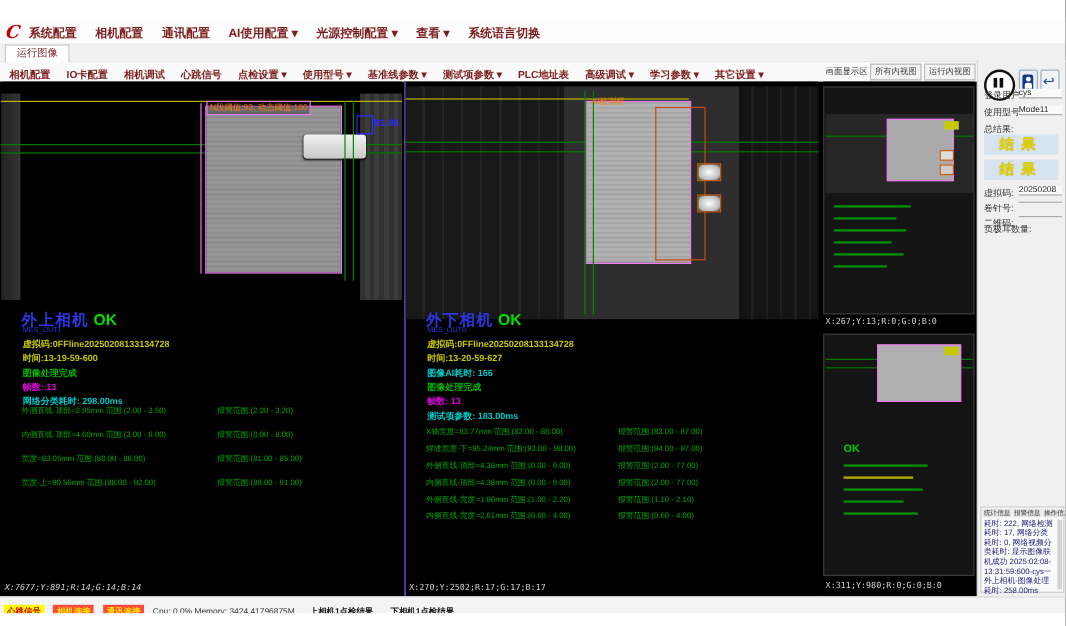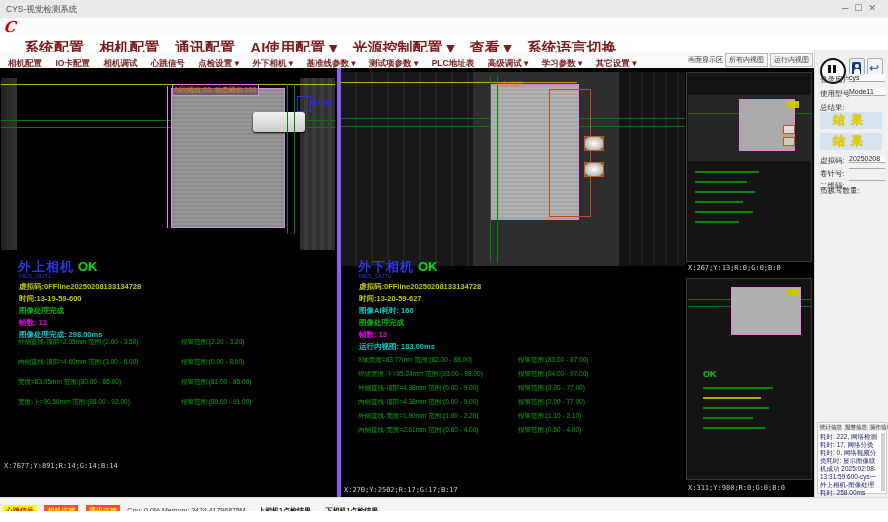--- a/index.html
+++ b/index.html
@@ -5,35 +5,35 @@
   html,body{margin:0;padding:0;background:#888;}
   #app{position:relative;width:888px;height:522px;background:#fff;font-family:"Liberation Sans",sans-serif;overflow:hidden;user-select:none;}
   .abs{position:absolute;}
   
   #titlebar{left:0;top:0;width:888px;height:18px;background:#e9e9e9;border-bottom:1px solid #d6d6d6;}
   #title-text{left:6px;top:4px;font-size:8.5px;color:#555;}
   #win-controls{right:6px;top:3px;font-size:9px;color:#666;letter-spacing:6px;}
   #win-controls span{cursor:pointer;}
   #menubar{left:0;top:18px;width:888px;height:18px;background:#fcfcfc;}
   #logo{left:5px;top:0px;font-family:"DejaVu Serif",serif;font-style:italic;font-weight:bold;font-size:15px;color:#c40000;transform:skewX(-8deg);}
-  .menu-item{display:inline-block;margin-right:11px;font-size:15px;color:#7c1d1d;font-weight:bold;line-height:18px;cursor:default;margin-top:21px;}
+  .menu-item{display:inline-block;margin-right:11px;font-size:10px;color:#7c1d1d;font-weight:bold;line-height:18px;cursor:default;}
   #menu-items{left:24px;top:0;}
   #tabrow{left:0;top:36px;width:888px;height:15px;background:#f1f1f1;border-bottom:1px solid #e3e3e3;}
   #run-tab{left:4px;top:1px;padding:1px 9px;background:#fff;border:1px solid #c9c9c9;border-bottom:none;font-size:8.5px;color:#7c1d1d;}
   #toolbar{left:0;top:52px;width:814px;height:16px;background:#fafafa;}
   .tool-item{display:inline-block;margin-right:9px;font-size:8.5px;color:#7c1d1d;font-weight:bold;line-height:16px;cursor:default;}
   #tool-items{left:8px;top:0;}
   #aux-tabs{left:686px;top:53px;height:14px;font-size:7px;color:#444;}
   #aux-tabs .atab{display:inline-block;border:1px solid #bbb;background:#f4f4f4;padding:1px 3px;margin-right:2px;}
   #aux-tabs .alabel{display:inline-block;padding:1px 2px;color:#333;}
   
   #main{left:0;top:68px;width:812px;height:429px;background:#000;}
   .view{position:absolute;top:0;height:429px;background:#000;}
   #left-view{left:1px;width:334px;}
-  #center-view{left:337px;width:344px;border-left:4px solid #8b5cf6;}
+  #center-view{left:337px;width:344px;border-left:1px solid #8b5cf6;}
   #aux-col{left:686px;width:146px;}
   .coords{position:absolute;font-family:"DejaVu Sans Mono",monospace;font-size:7px;color:#cfcfcf;}
   
   .gh{position:absolute;height:1px;background:#007d00;}
   .gv{position:absolute;width:1px;background:#008a00;}
   .yline{position:absolute;height:1px;background:#b5b500;}
   #l-band-left{left:0;top:10px;width:16px;height:172px;background:linear-gradient(90deg,#222,#343434);}
   #l-band-right{left:299px;top:10px;width:35px;height:172px;background:repeating-linear-gradient(90deg,#303030 0 4px,#3c3c3c 4px 8px);}
   #l-part{left:170px;top:20px;width:112px;height:138px;background:repeating-linear-gradient(0deg,#8d8d8d 0 2px,#979797 2px 4px);border:1px solid #f078f0;}
   #l-pink-v{left:166px;top:18px;width:1px;height:142px;background:#f078f0;}
@@ -101,49 +101,46 @@
   #status-left{left:3px;top:1px;white-space:nowrap;}
   .status-txt{font-size:7px;color:#333;margin-right:8px;}
   .status-link{font-size:7px;color:#111;font-weight:bold;margin-right:10px;cursor:pointer;}
   #bottom-strip{left:0;top:511px;width:888px;height:11px;background:#ffffff;}
 </style>
 </head>
 <body>
 
 <div id="app">
 
-  <div class="abs" id="titlebar">
-    <div class="abs" id="title-text">CYS-视觉检测系统</div>
-    <div class="abs" id="win-controls">
-      <span>─</span><span>☐</span><span>✕</span>
-    </div>
-  </div>
 
   <div class="abs" id="menubar">
     <div class="abs" id="logo">C</div>
     <div class="abs" id="menu-items">
       <span class="menu-item">系统配置</span>
       <span class="menu-item">相机配置</span>
       <span class="menu-item">通讯配置</span>
       <span class="menu-item">AI使用配置 ▾</span>
       <span class="menu-item">光源控制配置 ▾</span>
       <span class="menu-item">查看 ▾</span>
       <span class="menu-item">系统语言切换</span>
     </div>
   </div>
 
+  <div class="abs" id="tabrow">
+    <div class="abs" id="run-tab">运行图像</div>
+  </div>
 
   <div class="abs" id="toolbar">
     <div class="abs" id="tool-items">
       <span class="tool-item">相机配置</span>
       <span class="tool-item">IO卡配置</span>
       <span class="tool-item">相机调试</span>
       <span class="tool-item">心跳信号</span>
       <span class="tool-item">点检设置 ▾</span>
-      <span class="tool-item">外下相机 ▾</span>
+      <span class="tool-item">使用型号 ▾</span>
       <span class="tool-item">基准线参数 ▾</span>
       <span class="tool-item">测试项参数 ▾</span>
       <span class="tool-item">PLC地址表</span>
       <span class="tool-item">高级调试 ▾</span>
       <span class="tool-item">学习参数 ▾</span>
       <span class="tool-item">其它设置 ▾</span>
     </div>
   </div>
 
   <div class="abs" id="aux-tabs">
@@ -168,39 +165,39 @@
       <div class="abs" id="l-threshold">N段阈值:93, 动态阈值:100</div>
 
       <div class="cam-title" style="left:17px;top:190px;">
         <span>外上相机</span><span class="ok">OK</span>
       </div>
       <div class="mes" style="left:18px;top:205px;">MES_OUT1</div>
       <div class="yline-txt" style="left:18px;top:214px;">虚拟码:0FFline20250208133134728</div>
       <div class="yline-txt" style="left:18px;top:226px;">时间:13-19-59-600</div>
       <div class="done-txt" style="left:18px;top:238px;">图像处理完成</div>
       <div class="frame-txt" style="left:18px;top:250px;">帧数: 13</div>
-      <div class="cyan-txt" style="left:18px;top:262px;">图像处理完成: 298.00ms</div>
+      <div class="cyan-txt" style="left:18px;top:262px;">网络分类耗时: 298.00ms</div>
 
       <div class="mrow" style="left:17px;top:270px;">
         <span>外侧直线-顶部=2.95mm 范围:(2.00 - 3.50)</span>
         <span class="alarm" style="left:163px;">报警范围:(2.20 - 3.20)</span>
       </div>
       <div class="mrow" style="left:17px;top:290px;">
         <span>内侧直线-顶部=4.60mm 范围:(3.00 - 6.00)</span>
         <span class="alarm" style="left:163px;">报警范围:(0.00 - 8.00)</span>
       </div>
       <div class="mrow" style="left:17px;top:310px;">
         <span>宽度=83.05mm 范围:(80.00 - 86.00)</span>
         <span class="alarm" style="left:163px;">报警范围:(81.00 - 85.00)</span>
       </div>
       <div class="mrow" style="left:17px;top:330px;">
         <span>宽度-上=90.56mm 范围:(88.00 - 92.00)</span>
         <span class="alarm" style="left:163px;">报警范围:(89.00 - 91.00)</span>
       </div>
-      <div class="coords" style="left:3px;top:394px;">X:7677;Y:891;R:14;G:14;B:14</div>
+      <div class="coords" style="left:3px;top:418px;font-style:italic;">X:7677;Y:891;R:14;G:14;B:14</div>
     </div>
 
     <div class="view" id="center-view">
       <div class="abs" id="c-bg-left"></div>
       <div class="abs" id="c-bg-mid"></div>
       <div class="abs" id="c-bg-right"></div>
       <div class="yline" style="left:0;top:14px;width:236px;"></div>
       <div class="gh" style="left:0;top:50px;width:344px;"></div>
       <div class="gh" style="left:0;top:58px;width:344px;"></div>
       <div class="abs" id="c-part"></div>
@@ -213,21 +210,21 @@
 
       <div class="cam-title" style="left:17px;top:190px;">
         <span>外下相机</span><span class="ok">OK</span>
       </div>
       <div class="mes" style="left:18px;top:205px;">MES_OUT0</div>
       <div class="yline-txt" style="left:18px;top:214px;">虚拟码:0FFline20250208133134728</div>
       <div class="yline-txt" style="left:18px;top:226px;">时间:13-20-59-627</div>
       <div class="cyan-txt" style="left:18px;top:238px;">图像AI耗时: 166</div>
       <div class="done-txt" style="left:18px;top:250px;">图像处理完成</div>
       <div class="frame-txt" style="left:18px;top:262px;">帧数: 13</div>
-      <div class="cyan-txt" style="left:18px;top:274px;">运行内视图: 183.00ms</div>
+      <div class="cyan-txt" style="left:18px;top:274px;">测试项参数: 183.00ms</div>
 
       <div class="mrow" style="left:17px;top:288px;">
         <span>X轴宽度=83.77mm 范围:(82.00 - 88.00)</span>
         <span class="alarm" style="left:160px;">报警范围:(83.00 - 87.00)</span>
       </div>
       <div class="mrow" style="left:17px;top:302px;">
         <span>焊缝宽度-下=95.24mm 范围:(93.00 - 98.00)</span>
         <span class="alarm" style="left:160px;">报警范围:(94.00 - 97.00)</span>
       </div>
       <div class="mrow" style="left:17px;top:316px;">

